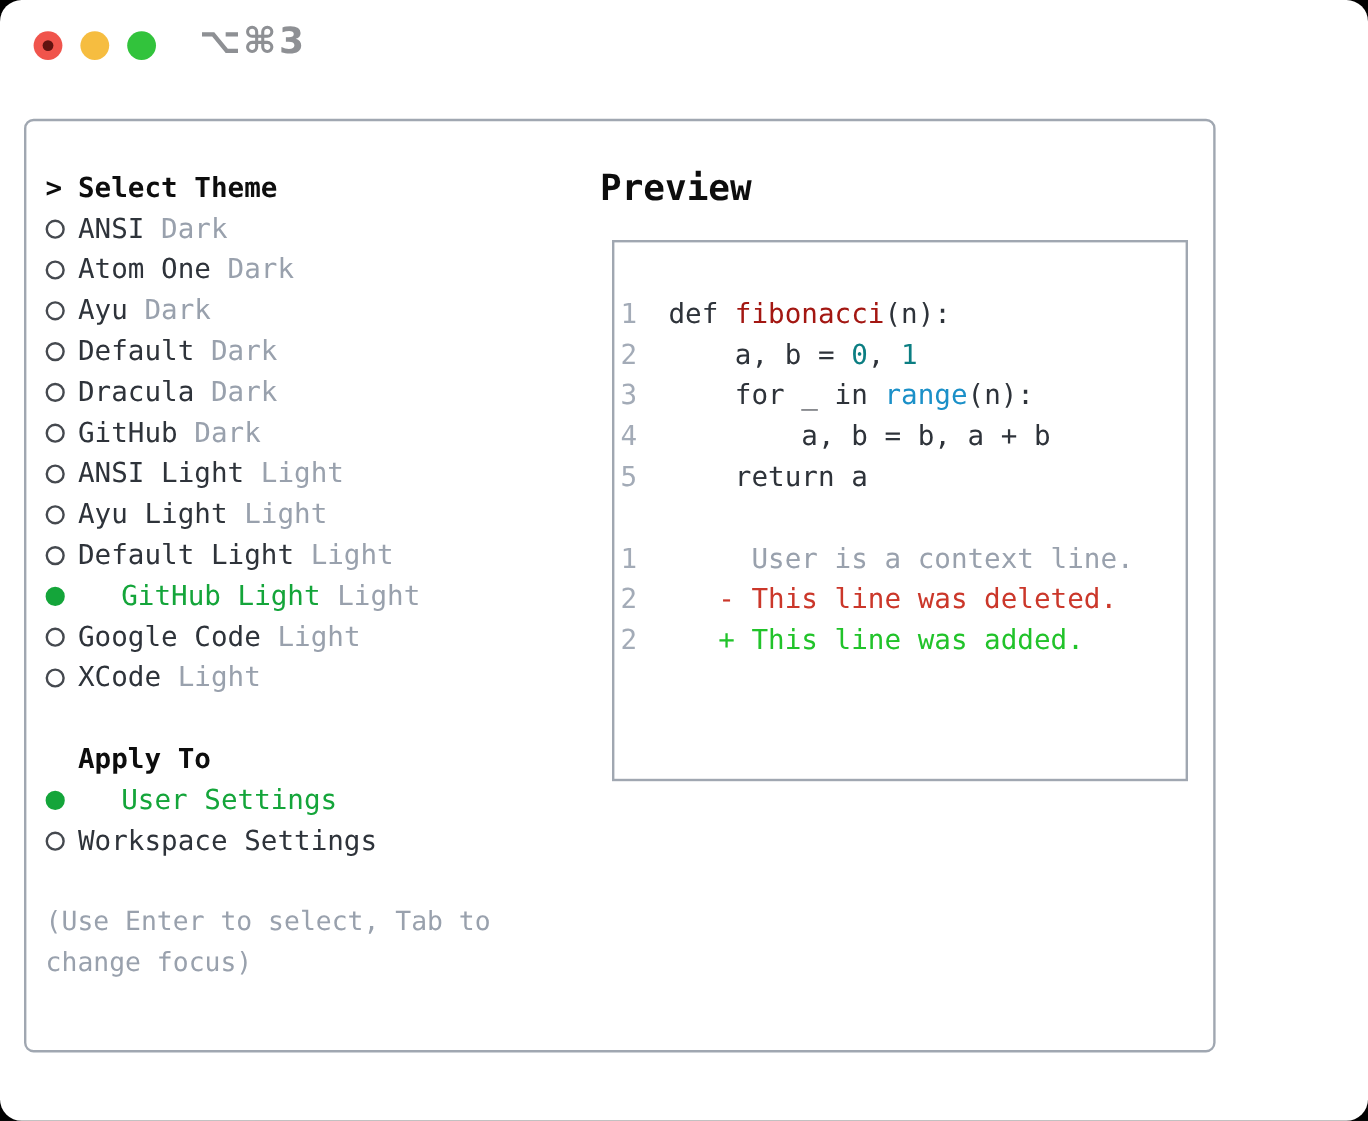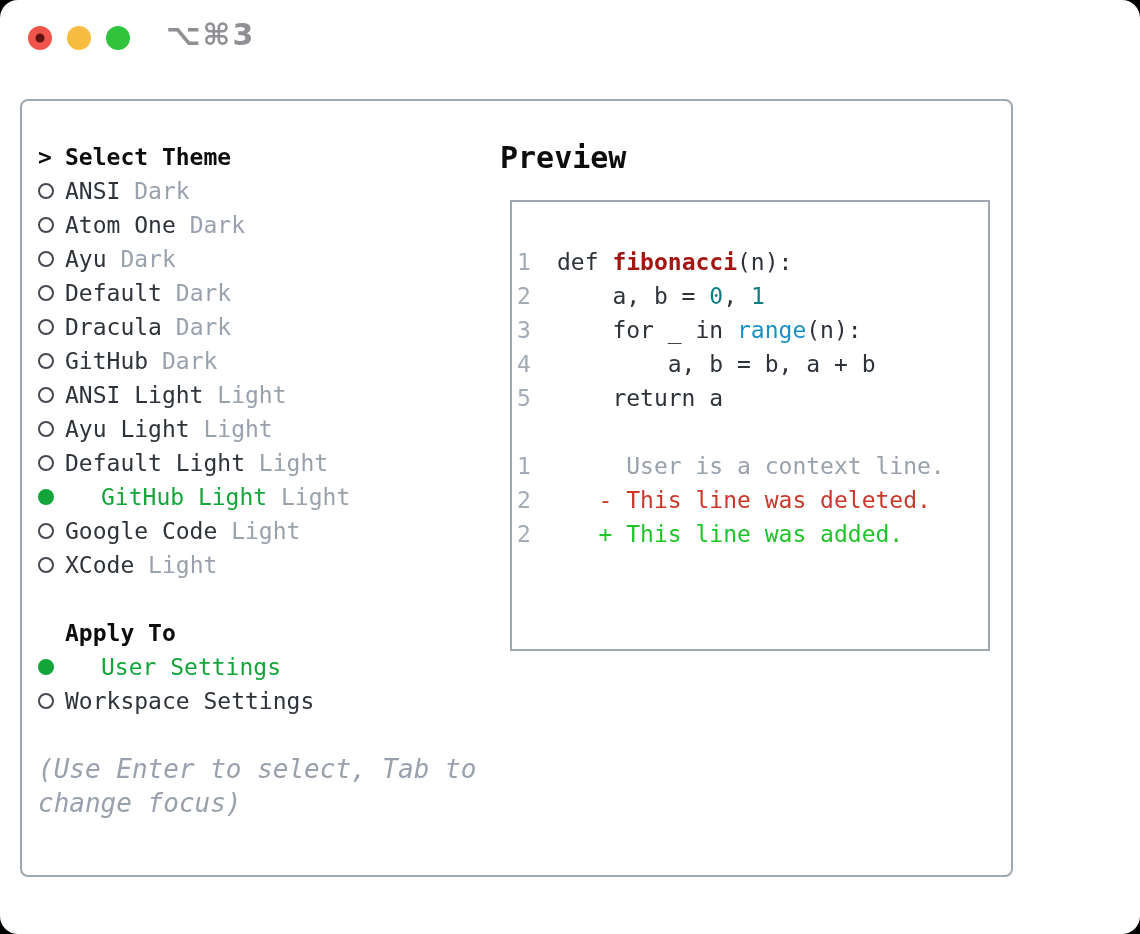--- a/index.html
+++ b/index.html
@@ -40,40 +40,40 @@
          font-size: 23px; color: var(--text_dark); }
   .marker-cell { width: 27px; flex: 0 0 27px; display: flex; align-items: center; }
   .radio { width: 12px; height: 12px; border: 2px solid #45494f; border-radius: 50%;
            box-sizing: content-box; }
   .radio.selected { background: var(--selected_green); border-color: var(--selected_green); }
   .title-marker { font-weight: bold; color: #0d0d0d; font-size: 23px; }
   .picker-title { font-weight: bold; color: #0d0d0d; }
   .opt-name.selected { color: var(--selected_green); margin-left: 36px; }
   .variant { color: var(--muted_gray); white-space: pre; }
   .spacer { height: 34px; }
-  .hint-line { height: 34px; line-height: 34px; font-size: 26px; color: var(--muted_gray); white-space: pre; font-style: italic; }
+  .hint-line { height: 34px; line-height: 34px; font-size: 22px; color: var(--muted_gray); white-space: pre; }
   
   #preview-title {
     position: absolute; left: 478px; top: 39px; height: 34px;
     display: flex; align-items: center;
     font-size: 30px; font-weight: bold; color: #0d0d0d;
   }
   #preview-box {
     position: absolute; left: 488px; top: 99px;
     width: 471px; height: 404px;
     border: 2px solid var(--border_gray);
     background: #fff;
     padding-top: 43px; padding-left: 5px;
     box-sizing: content-box;
   }
   .crow { display: flex; height: 34px; align-items: center; font-size: 23px; }
   .lnum { width: 40px; flex: 0 0 40px; color: var(--line_number); }
   .code-text { white-space: pre; }
   .seg-default  { color: var(--text_dark); }
-  .seg-function { color: var(--function_red); font-weight: bold; }
+  .seg-function { color: var(--function_red); }
   .seg-number   { color: var(--number_teal); }
   .seg-builtin  { color: var(--builtin_blue); }
   .seg-muted    { color: var(--muted_gray); }
   .seg-deleted  { color: var(--deleted_red); }
   .seg-added    { color: var(--added_green); }
 </style>
 </head>
 <body>
 
 <div id="window">

